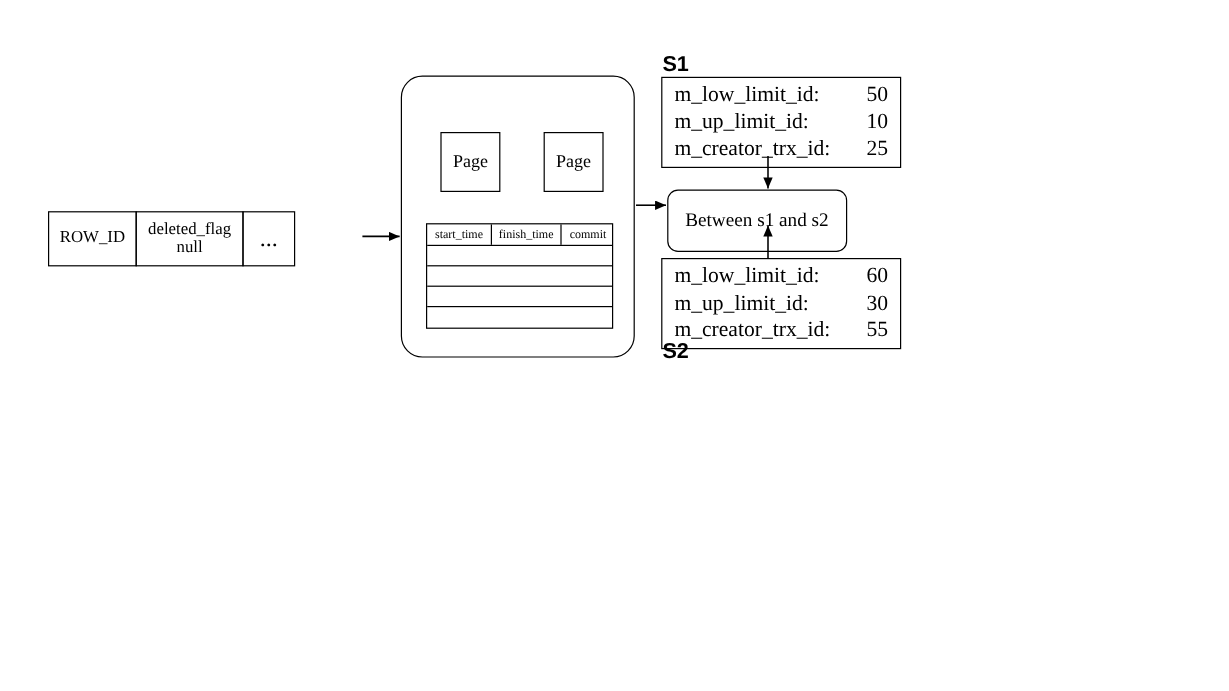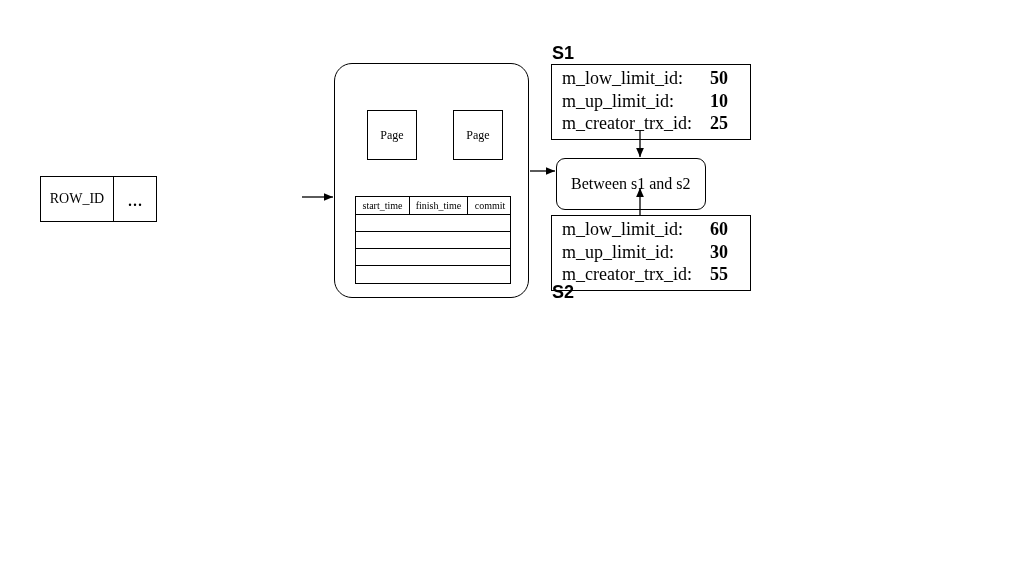--- a/index.html
+++ b/index.html
@@ -35,21 +35,21 @@
   }
   .trx-title { font-size: 18px; }
 
   .page-box {
     border: 1px solid #000;
     width: 50px;
     height: 50px;
     display: flex;
     align-items: center;
     justify-content: center;
-    font-size: 12px;
+    font-size: 15px;
   }
 
   .log-table {
     border: 1px solid #000;
   }
   .log-hdr {
     display: flex;
     height: 18px;
     border-bottom: 1px solid #000;
   }
@@ -72,21 +72,21 @@
 
   
   .snap-box {
     border: 1px solid #000;
     padding: 2px 10px 4px 10px;
     font-size: 18px;
     line-height: 1.25;
   }
   .snap-row { display: flex; justify-content: space-between; align-items: baseline; }
   .snap-row .lbl { white-space: nowrap; }
-  .snap-row .val { width: 30px; text-align: left; font-weight: bold; }
+  .snap-row .val { width: 30px; text-align: right; }
   .snap-label { font-weight: bold; font-family: Arial, sans-serif; font-size: 18px; }
 
   
   .between-box {
     border: 1px solid #000;
     border-radius: 9px;
     padding: 16px 14px;
     font-size: 16px;
     display: flex;
     align-items: center;
@@ -105,35 +105,39 @@
     pointer-events: none;
   }
 </style>
 </head>
 <body>
 
 <div class="row-group" style="left:20px; top:176px;">
   <div class="row-cell" style="width:74px;">
     <span>ROW_ID</span>
   </div>
+  <div class="row-cell" style="width:90px;">
+    <span>deleted_flag</span>
+    <span>null</span>
+  </div>
   <div class="row-cell" style="width:44px;">
     <span class="ellipsis">...</span>
   </div>
 </div>
 
 <div class="abs trx-container" style="left:334px; top:63px; width:195px; height:235px;">
 
   <div class="abs page-box" style="left:32px; top:46px;">
     <span>Page</span>
   </div>
   <div class="abs page-box" style="left:118px; top:46px;">
     <span>Page</span>
   </div>
 
-  <div class="abs log-table" style="left:20px; top:122px; width:156px;margin-top:10px;">
+  <div class="abs log-table" style="left:20px; top:122px; width:156px;">
     <div class="log-hdr">
       <div style="width:54px;">start_time</div>
       <div style="width:58px;">finish_time</div>
       <div style="width:44px;text-align:right;">commit</div>
     </div>
     <div class="log-row"></div>
     <div class="log-row"></div>
     <div class="log-row"></div>
     <div class="log-row"></div>
   </div>

